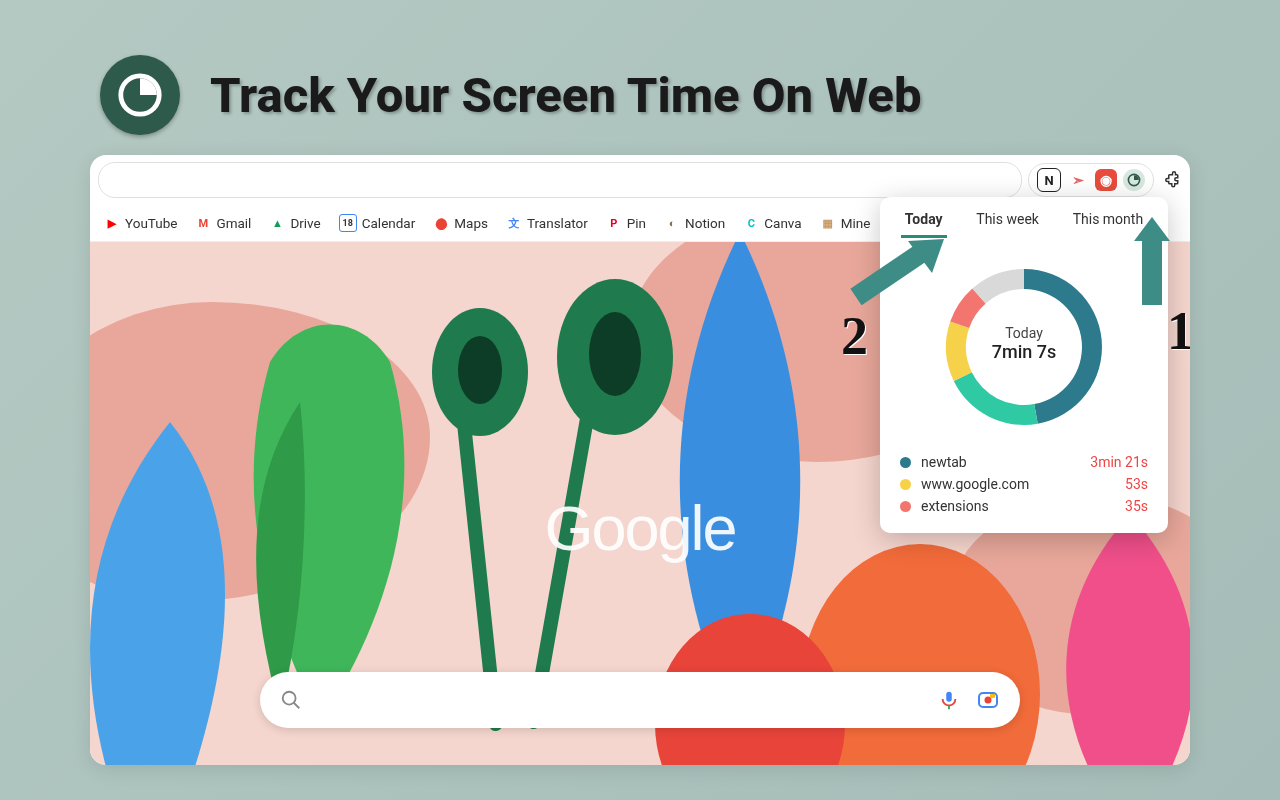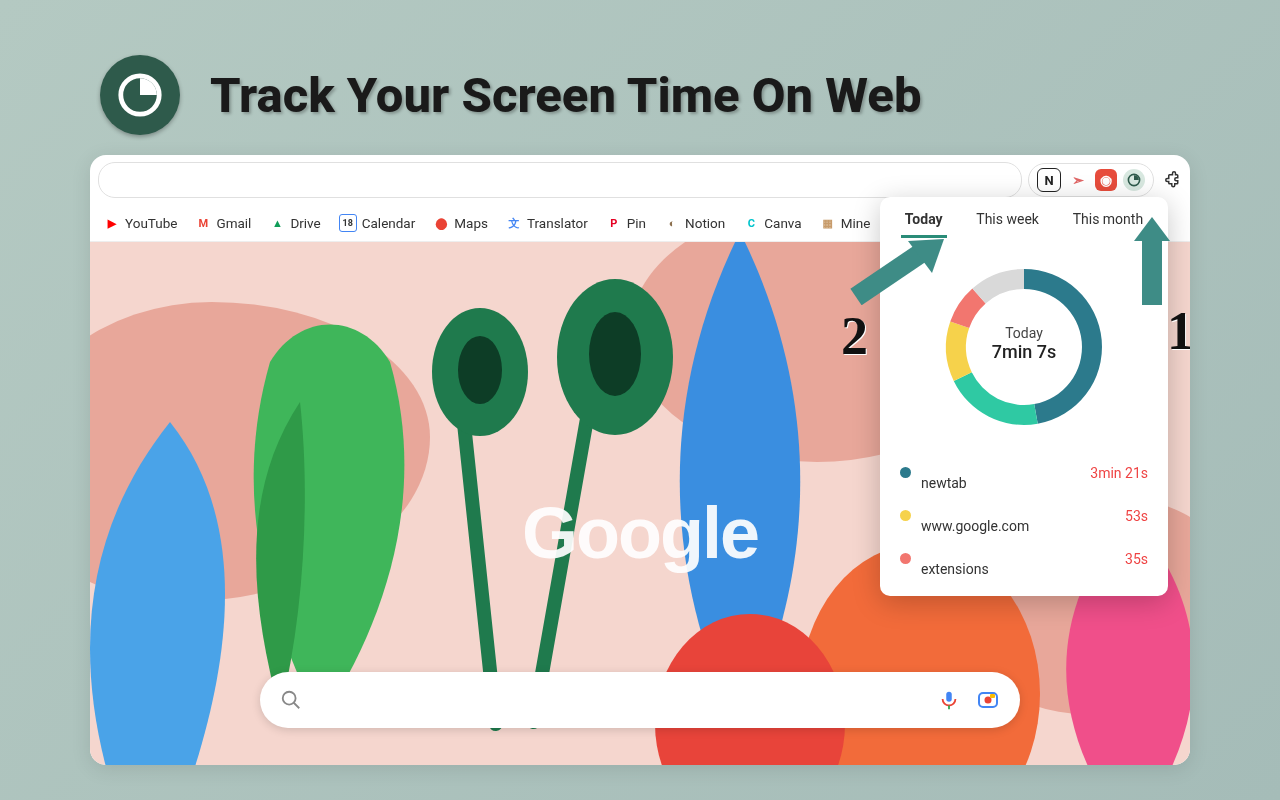--- a/index.html
+++ b/index.html
@@ -30,41 +30,41 @@
 
   
   .viewport{position:relative;height:532px;background:#f5d6ce;overflow:hidden;}
   .blob{position:absolute;border-radius:50%;}
   .blob.pink1{width:420px;height:300px;background:#e8a79a;left:-80px;top:60px;border-radius:48% 52% 60% 40%/55% 45% 55% 45%;}
   .blob.pink2{width:360px;height:260px;background:#e8a79a;right:200px;top:-40px;border-radius:55% 45% 48% 52%/50% 60% 40% 50%;}
   .blob.pink3{width:300px;height:220px;background:#e8a79a;right:-60px;bottom:60px;border-radius:50% 50% 55% 45%/48% 52% 48% 52%;}
   
   .leaf{position:absolute;}
   .stem{position:absolute;width:14px;background:#1f7a4d;border-radius:10px;}
-  .google-logo{position:absolute;left:50%;top:250px;transform:translateX(-50%);font-family:"Product Sans",Arial,sans-serif;font-size:72px;font-weight:700;color:#fff;opacity:.92;letter-spacing:-2px;}
+  .google-logo{position:absolute;left:50%;top:250px;transform:translateX(-50%);font-family:"Product Sans",Arial,sans-serif;font-size:63px;font-weight:400;color:#fff;opacity:.92;letter-spacing:-2px;}
   
   .gsearch{position:absolute;left:50%;bottom:46px;transform:translateX(-50%);width:720px;height:56px;background:#fff;border-radius:28px;box-shadow:0 2px 10px rgba(0,0,0,.15);display:flex;align-items:center;padding:0 20px;}
   .gsearch .mag{color:#888;}
   .gsearch .sp{flex:1;}
   .gsearch .mic{width:22px;height:22px;margin-right:16px;}
   .gsearch .lens{width:24px;height:24px;}
 
   
   .popup{position:absolute;right:22px;top:42px;width:288px;background:#fff;border-radius:10px;box-shadow:0 6px 28px rgba(0,0,0,.22);z-index:50;padding-bottom:16px;}
   .ptabs{display:flex;justify-content:space-around;border-bottom:1px solid transparent;padding:10px 8px 0;}
   .ptab{font-size:14px;color:#333;padding:4px 4px 8px;cursor:pointer;}
   .ptab.active{font-weight:700;border-bottom:3px solid #2a8c78;}
   .donut-wrap{display:flex;justify-content:center;padding:18px 0 10px;position:relative;}
   .donut-center{position:absolute;top:50%;left:50%;transform:translate(-50%,-50%);text-align:center;}
   .donut-center .lbl{font-size:14px;color:#444;}
   .donut-center .val{font-size:18px;font-weight:500;color:#222;}
   .legend{padding:4px 20px 0;}
   .lrow{display:flex;align-items:center;font-size:14px;color:#333;padding:3px 0;}
   .lrow .dot{width:11px;height:11px;border-radius:50%;margin-right:10px;flex-shrink:0;}
-  .lrow .name{flex:1;margin-top:21px;}
+  .lrow .name{flex:1;}
   .lrow .time{color:#ef4444;}
 
   
   .callout-num{position:absolute;font-family:"Comic Sans MS","Marker Felt",cursive;font-size:54px;font-weight:900;color:#111;text-shadow:1px 1px 0 #fff;z-index:60;}
   .arrow{position:absolute;z-index:60;}
 </style>
 </head>
 <body>
 
 <div class="header">

